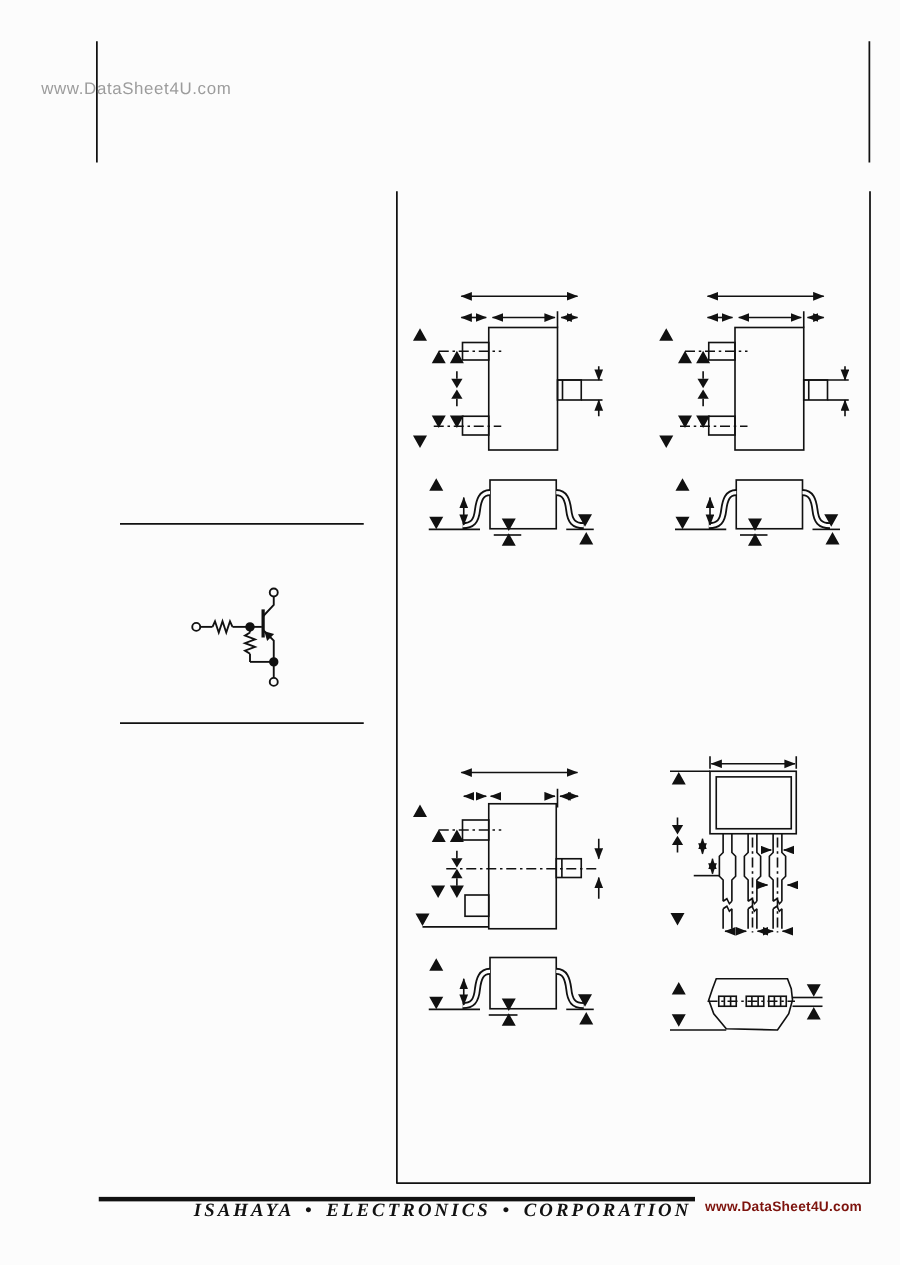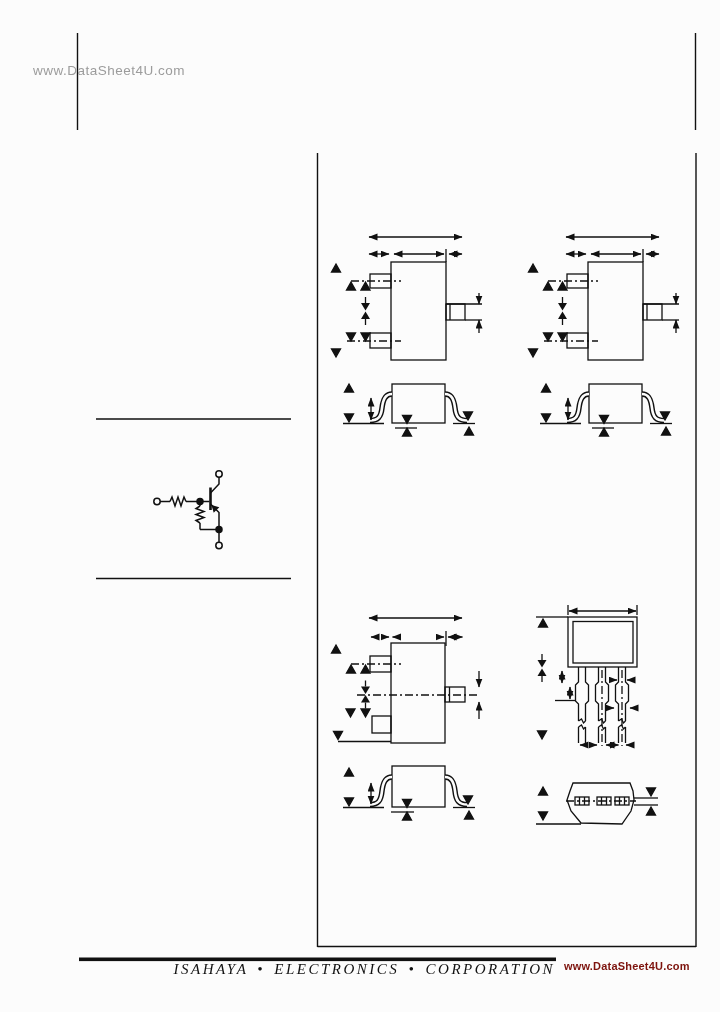--- a/index.html
+++ b/index.html
@@ -11,22 +11,22 @@
   .abs{position:absolute;}
   #wm-top{
     left:33px;top:63px;font-size:13.5px;color:#9c9c9c;
     letter-spacing:0.5px;
   }
   #wm-bottom{
     left:564px;top:960px;font-size:11px;font-weight:bold;color:#7d130d;
     letter-spacing:0.2px;
   }
   #footer-company{
-    left:155px;top:961px;width:400px;text-align:right;
-    font-family:"Liberation Serif",serif;font-style:italic;font-weight:400;
+    left:155px;top:961px;width:400px;text-align:left;
+    font-family:"Liberation Serif",serif;font-style:italic;font-weight:700;
     font-size:15px;color:#111;letter-spacing:2.5px;word-spacing:3px;
     white-space:nowrap;
   }
   svg{display:block;}
 </style>
 </head>
 <body>
 
 <svg class="abs" style="left:0;top:0" width="720" height="1012" viewBox="0 0 720 1012">
   <defs>

